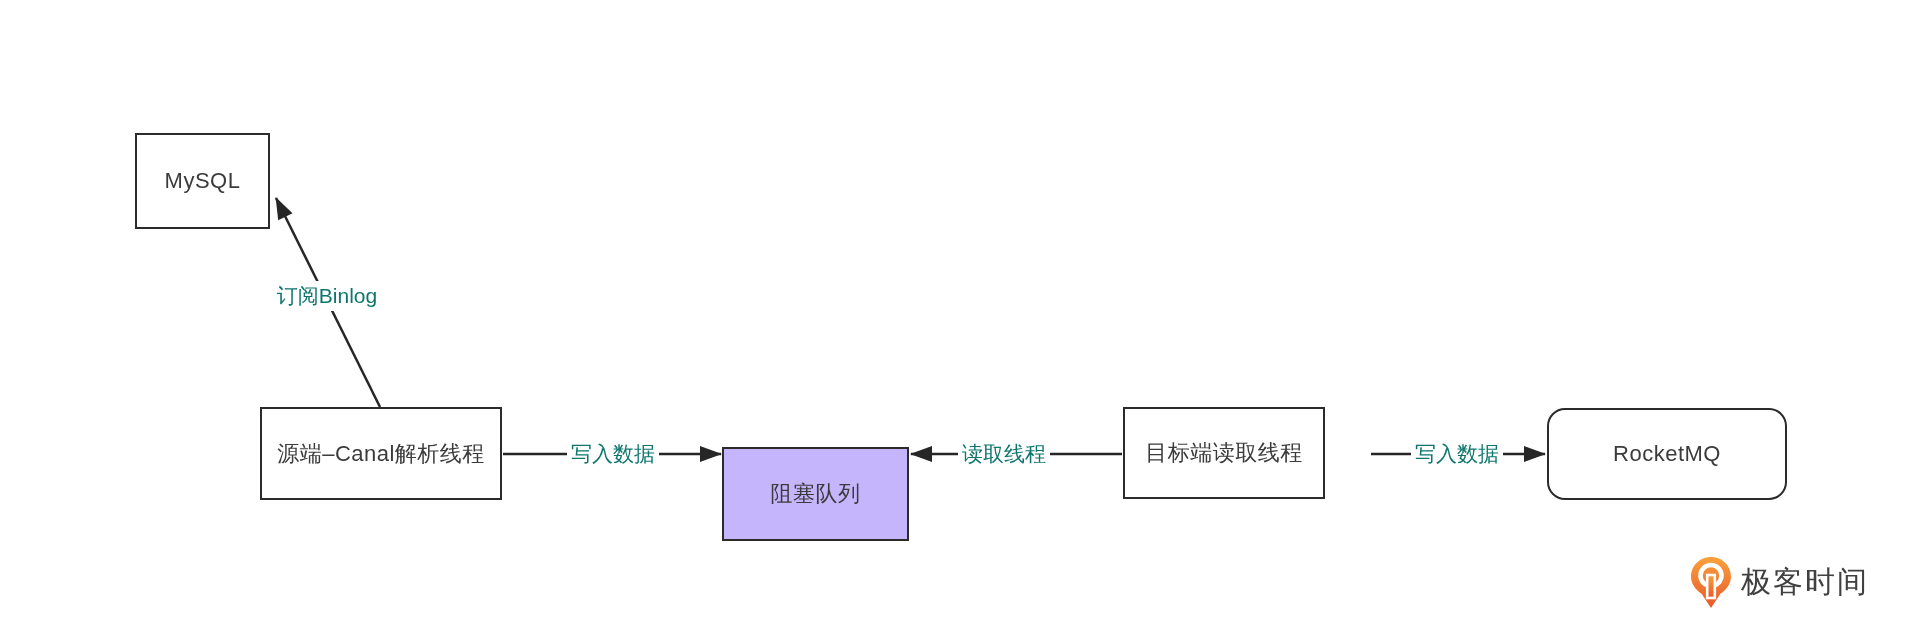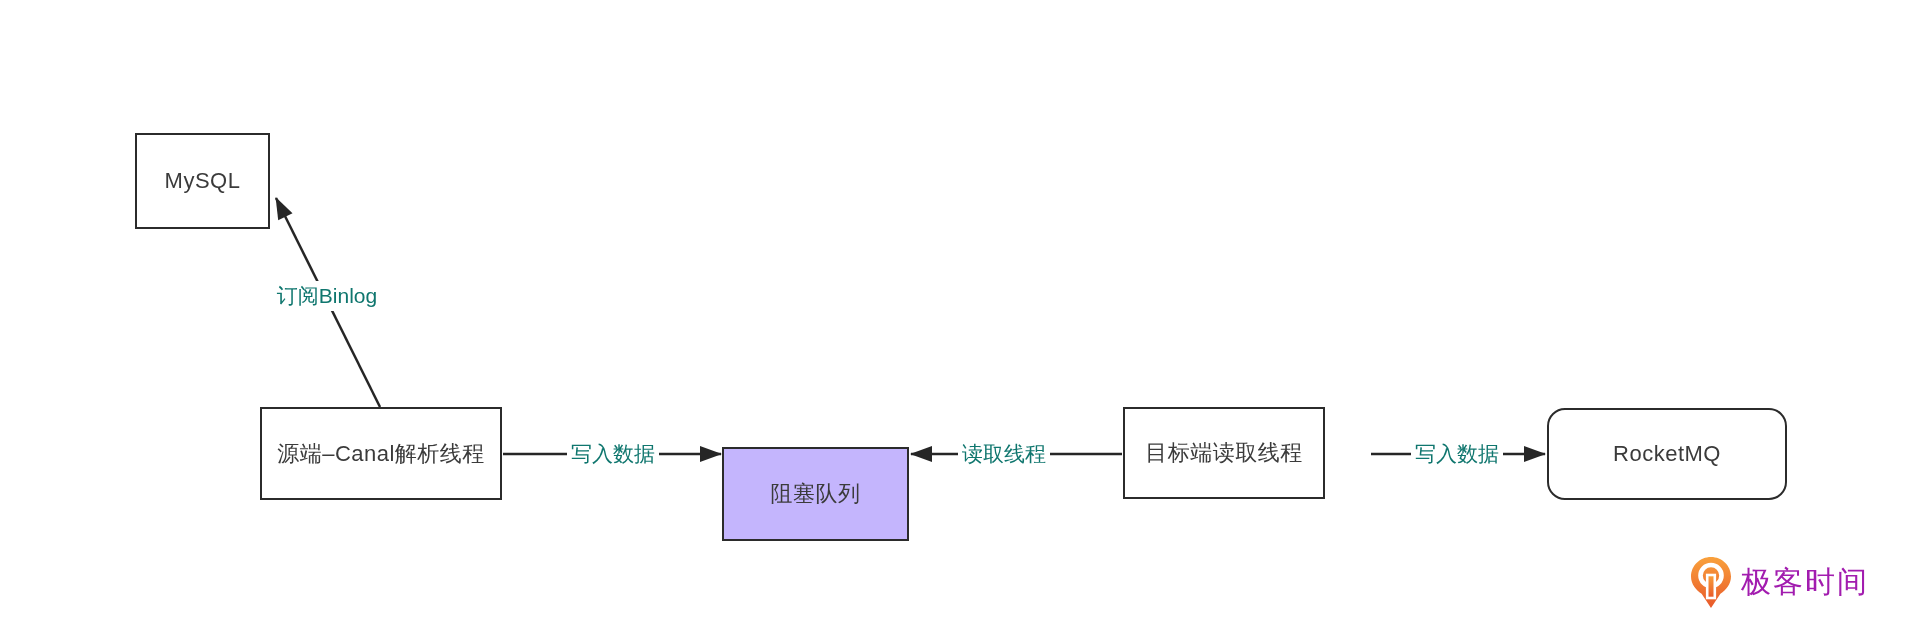--- a/index.html
+++ b/index.html
@@ -55,21 +55,21 @@
     left: 1690px;
     top: 556px;
     display: flex;
     align-items: center;
     gap: 9px;
     z-index: 2;
   }
   .logo-text {
     font-size: 30px;
     font-weight: 500;
-    color: #a21caf;
+    color: #404040;
     letter-spacing: 2px;
     white-space: nowrap;
   }
 </style>
 </head>
 <body>
 
 <div class="canvas">
 
   <svg class="edges" viewBox="0 0 1920 636" xmlns="http://www.w3.org/2000/svg">

